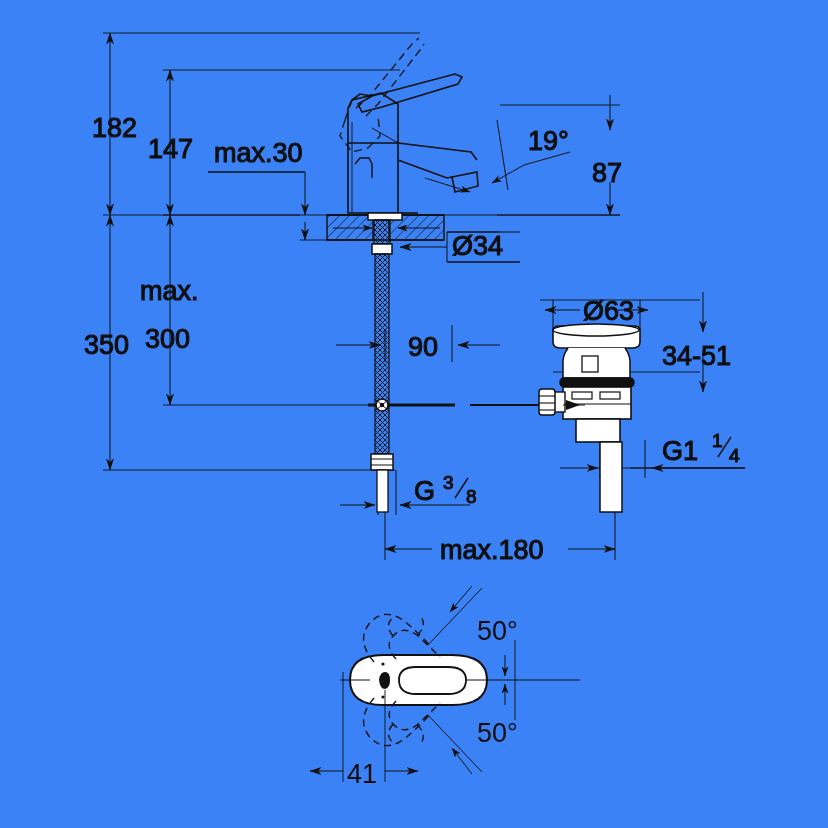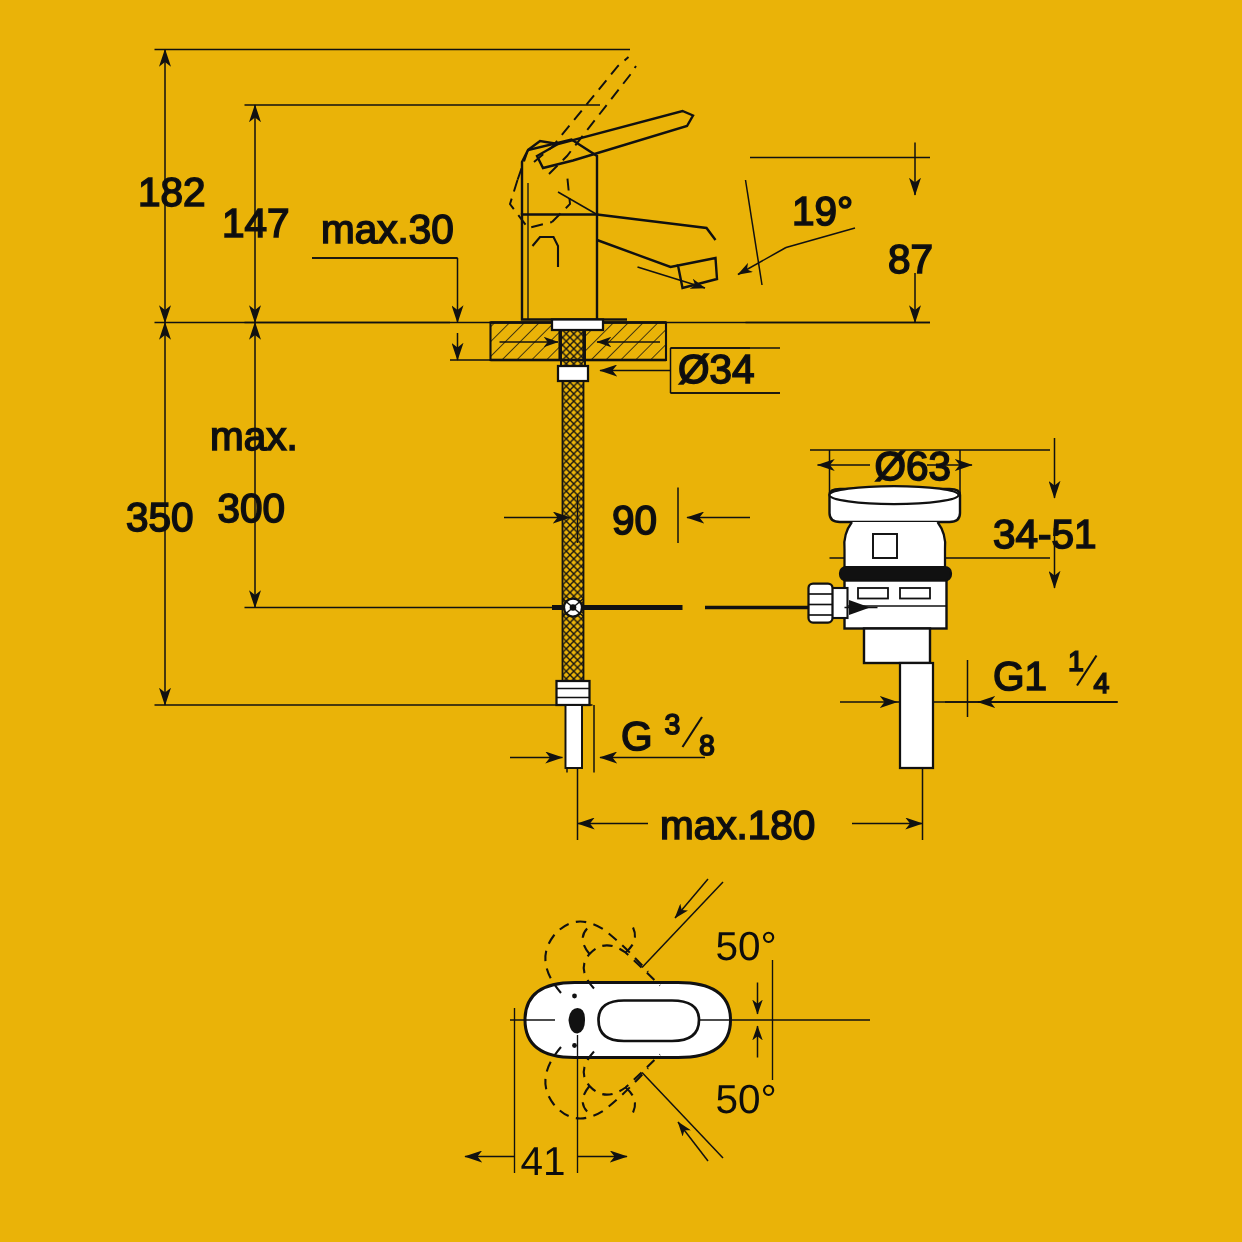--- a/index.html
+++ b/index.html
@@ -1,17 +1,17 @@
 <!DOCTYPE html>
 <html><head>
 <meta charset="utf-8">
 <style>
   html,body{margin:0;padding:0;background:#ffffff;}
   body{width:828px;height:828px;font-family:"Liberation Sans",sans-serif;}
-  #stage{position:relative;width:828px;height:828px;overflow:hidden;background:#eab308;}
+  #stage{position:relative;width:828px;height:828px;overflow:hidden;background:#3b82f6;}
   svg#drawing{position:absolute;left:0;top:0;width:828px;height:828px;}
   .dimtext{font-family:"Liberation Sans",sans-serif;fill:#0d0d0d;}
 </style>
 </head>
 <body>
 
 <div id="stage">
 <svg id="drawing" viewBox="0 0 828 828">
   <defs>
     <marker id="ar" viewBox="0 0 12 8" refX="11.5" refY="4" markerWidth="12" markerHeight="8" orient="auto-start-reverse">

